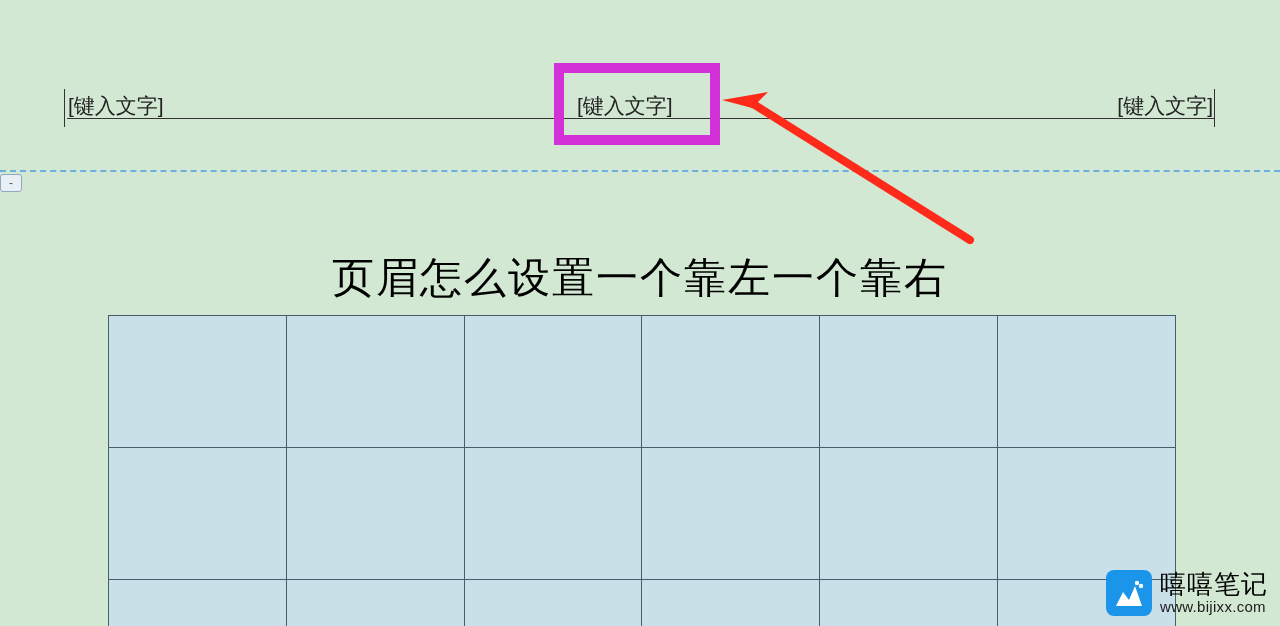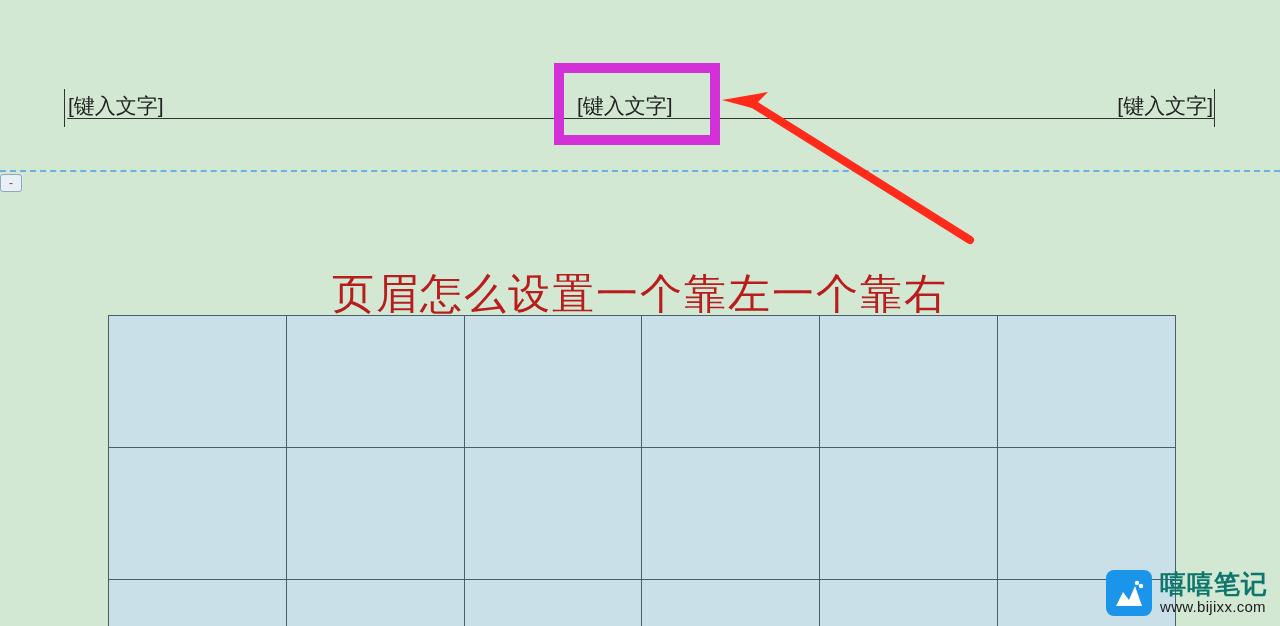--- a/index.html
+++ b/index.html
@@ -106,25 +106,25 @@
     .arrow-svg {
       position: absolute;
       top: 80px;
       left: 710px;
       z-index: 4;
       pointer-events: none;
     }
     
     .title-text {
       position: absolute;
-      top: 266px;
+      top: 250px;
       left: 50%;
       transform: translateX(-50%);
       font-size: 42px;
-      color: #b91c1c;
+      color: #000000;
       letter-spacing: 2px;
       white-space: nowrap;
     }
     
     .table-container {
       position: absolute;
       top: 315px;
       left: 108px;
       width: 1068px;
     }
@@ -168,22 +168,22 @@
     }
     
     .watermark-text {
       display: flex;
       flex-direction: column;
       line-height: 1.1;
     }
     
     .watermark-title {
       font-size: 26px;
-      font-weight: bold;
-      color: #0f766e;
+      font-weight: normal;
+      color: #000000;
       letter-spacing: 1px;
     }
     
     .watermark-url {
       font-size: 15px;
       font-weight: normal;
       color: #1b1b1b;
       letter-spacing: 0.3px;
     }
   </style>

